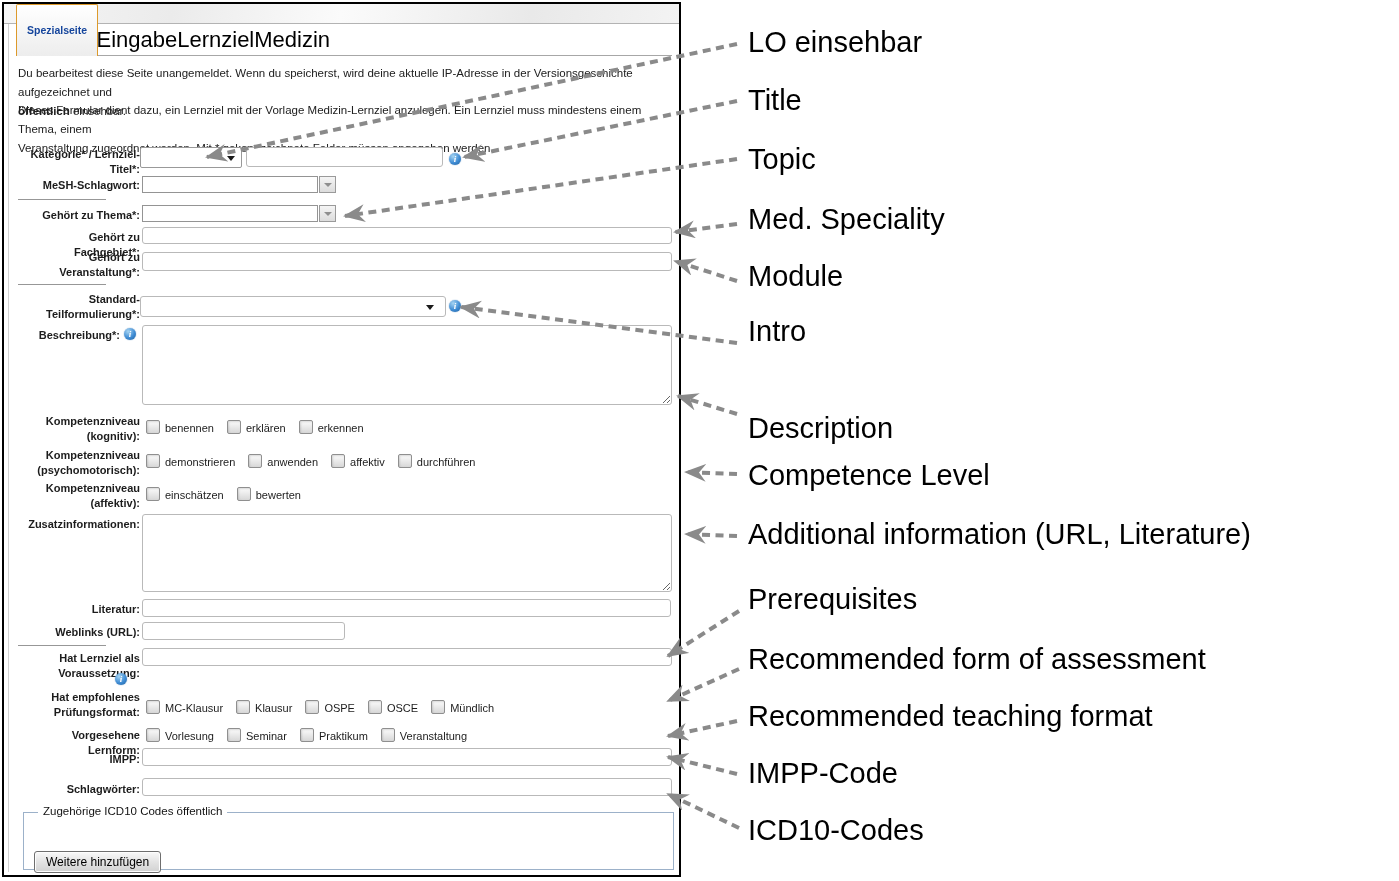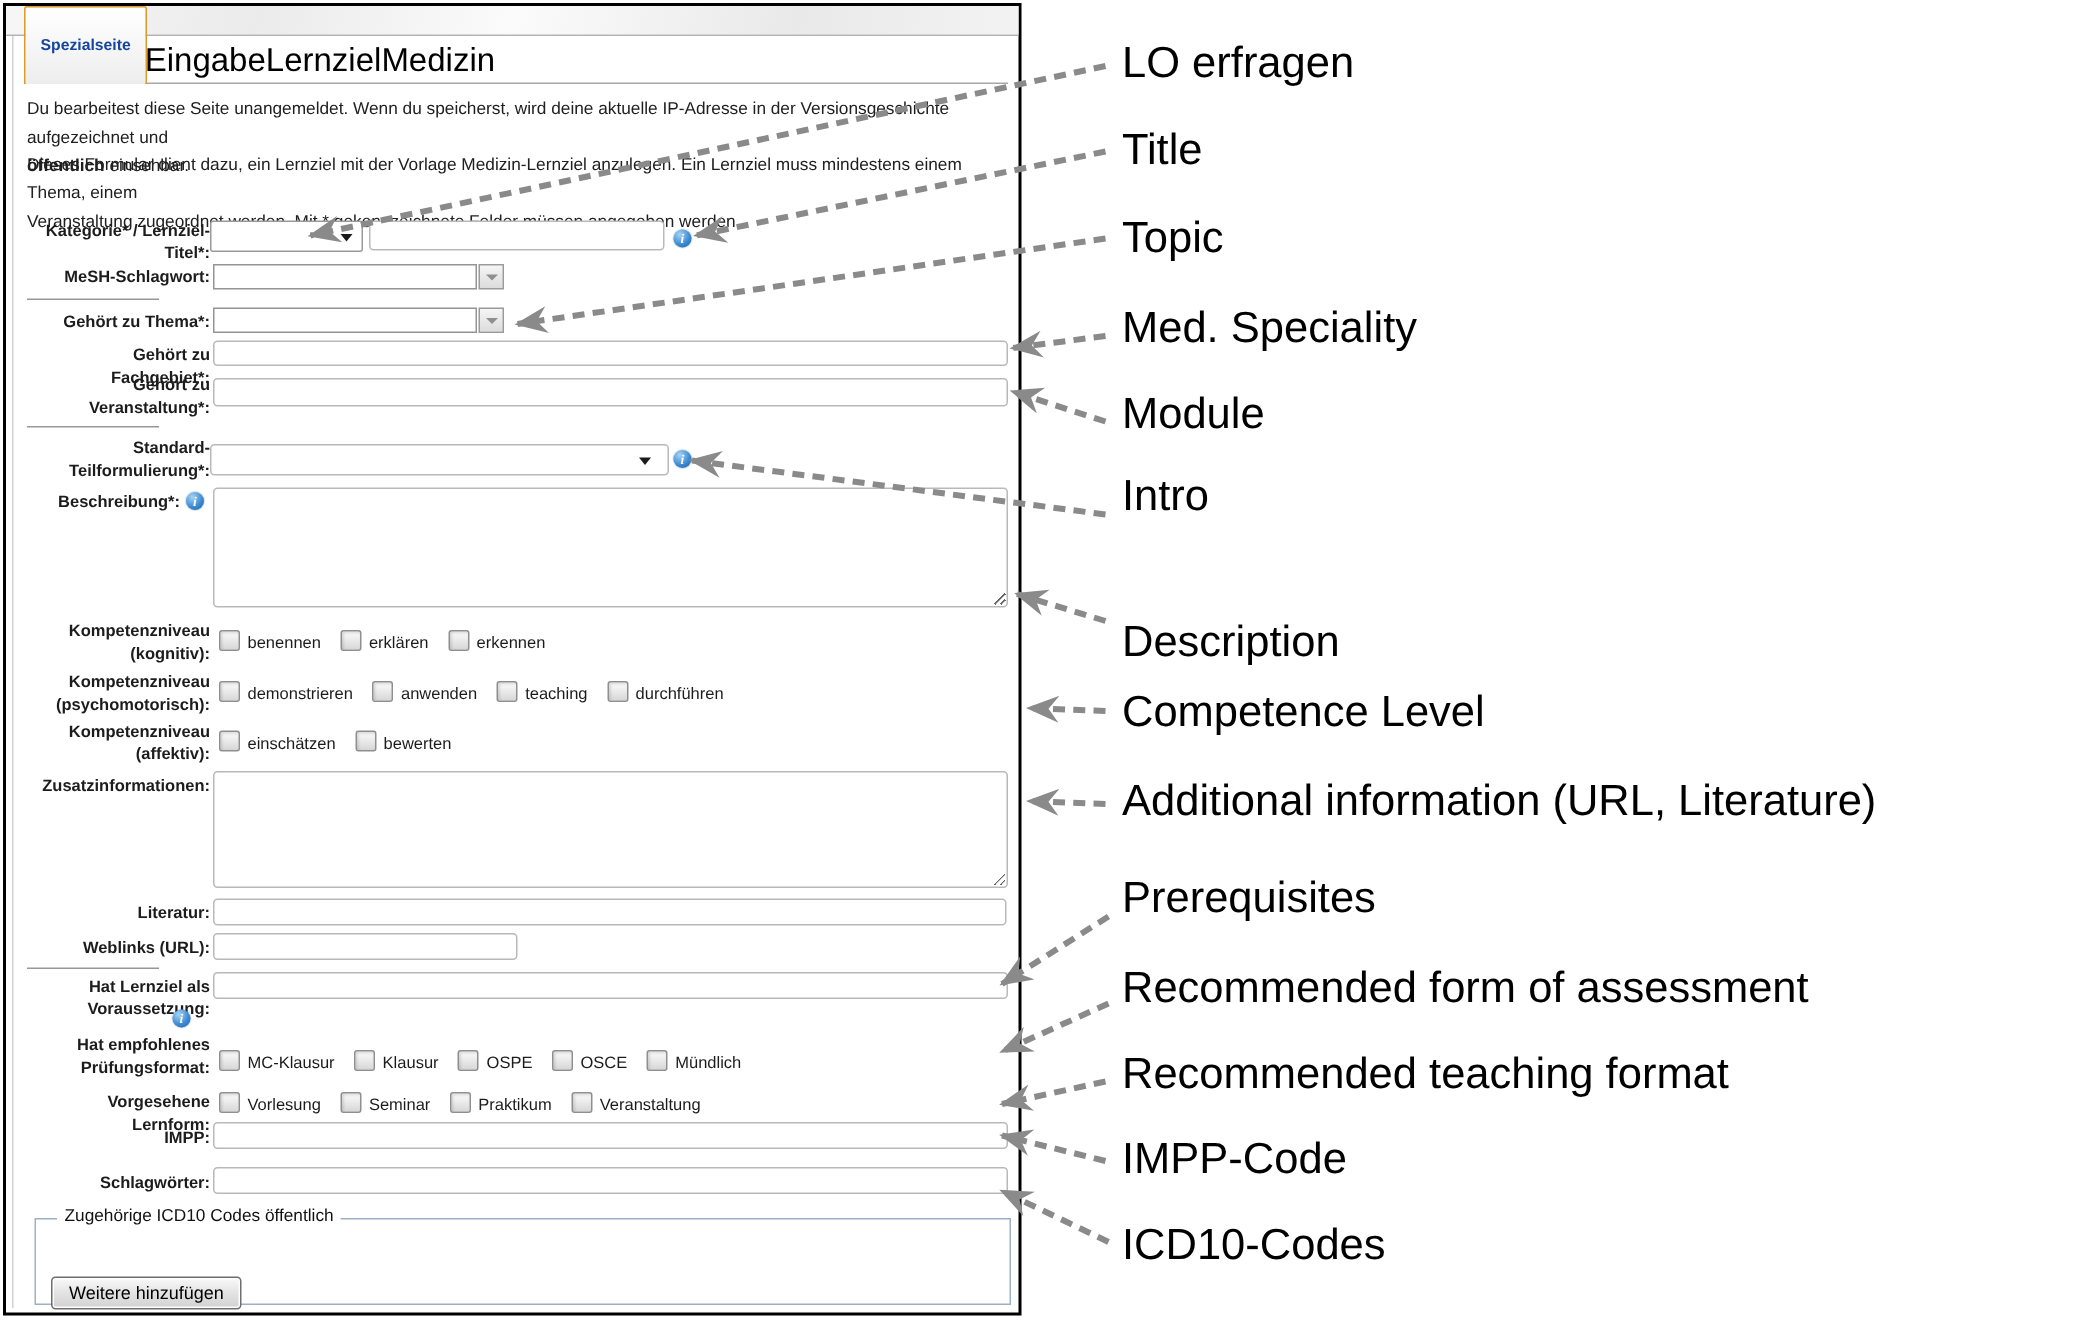--- a/index.html
+++ b/index.html
@@ -134,21 +134,21 @@
   <div class="flabel" style="top:414px">
     <span>Kompetenzniveau</span><br>
     <span>(kognitiv):</span>
   </div>
   <div class="cbrow" style="top:420px"><span class="cbitem"><span class="cbox"></span><span>benennen</span></span><span class="cbitem"><span class="cbox"></span><span>erklären</span></span><span class="cbitem"><span class="cbox"></span><span>erkennen</span></span></div>
 
   <div class="flabel" style="top:448px">
     <span>Kompetenzniveau</span><br>
     <span>(psychomotorisch):</span>
   </div>
-  <div class="cbrow" style="top:454px"><span class="cbitem"><span class="cbox"></span><span>demonstrieren</span></span><span class="cbitem"><span class="cbox"></span><span>anwenden</span></span><span class="cbitem"><span class="cbox"></span><span>teaching</span></span><span class="cbitem"><span class="cbox"></span><span>durchführen</span></span></div>
+  <div class="cbrow" style="top:454px"><span class="cbitem"><span class="cbox"></span><span>demonstrieren</span></span><span class="cbitem"><span class="cbox"></span><span>anwenden</span></span><span class="cbitem"><span class="cbox"></span><span>affektiv</span></span><span class="cbitem"><span class="cbox"></span><span>durchführen</span></span></div>
 
   <div class="flabel" style="top:481px">
     <span>Kompetenzniveau</span><br>
     <span>(affektiv):</span>
   </div>
   <div class="cbrow" style="top:487px"><span class="cbitem"><span class="cbox"></span><span>einschätzen</span></span><span class="cbitem"><span class="cbox"></span><span>bewerten</span></span></div>
 
   <div class="flabel" style="top:517px">Zusatzinformationen:</div>
   <textarea class="ta" style="left: 142px; top: 514px; width: 530px; height: 78px;"></textarea>
 
@@ -181,21 +181,21 @@
 
   <div class="flabel" style="top:782px">Schlagwörter:</div>
   <input class="tinput" style="left: 142px; top: 778px; width: 530px; height: 18px;">
 
   <div id="icdfieldset">
     <span id="icdlegend">Zugehörige ICD10 Codes öffentlich</span>
     <button id="addbtn">Weitere hinzufügen</button>
   </div>
 
   <div id="annos">
-      <div class="anno" style="top: 25px;">LO erfragen</div>
+      <div class="anno" style="top: 25px;">LO einsehbar</div>
       <div class="anno" style="top: 83px;">Title</div>
       <div class="anno" style="top: 142px;">Topic</div>
       <div class="anno" style="top: 202px;">Med. Speciality</div>
       <div class="anno" style="top: 259px;">Module</div>
       <div class="anno" style="top: 314px;">Intro</div>
       <div class="anno" style="top: 411px;">Description</div>
       <div class="anno" style="top: 458px;">Competence Level</div>
       <div class="anno" style="top: 517px;">Additional information (URL, Literature)</div>
       <div class="anno" style="top: 582px;">Prerequisites</div>
       <div class="anno" style="top: 642px;">Recommended form of assessment</div>

